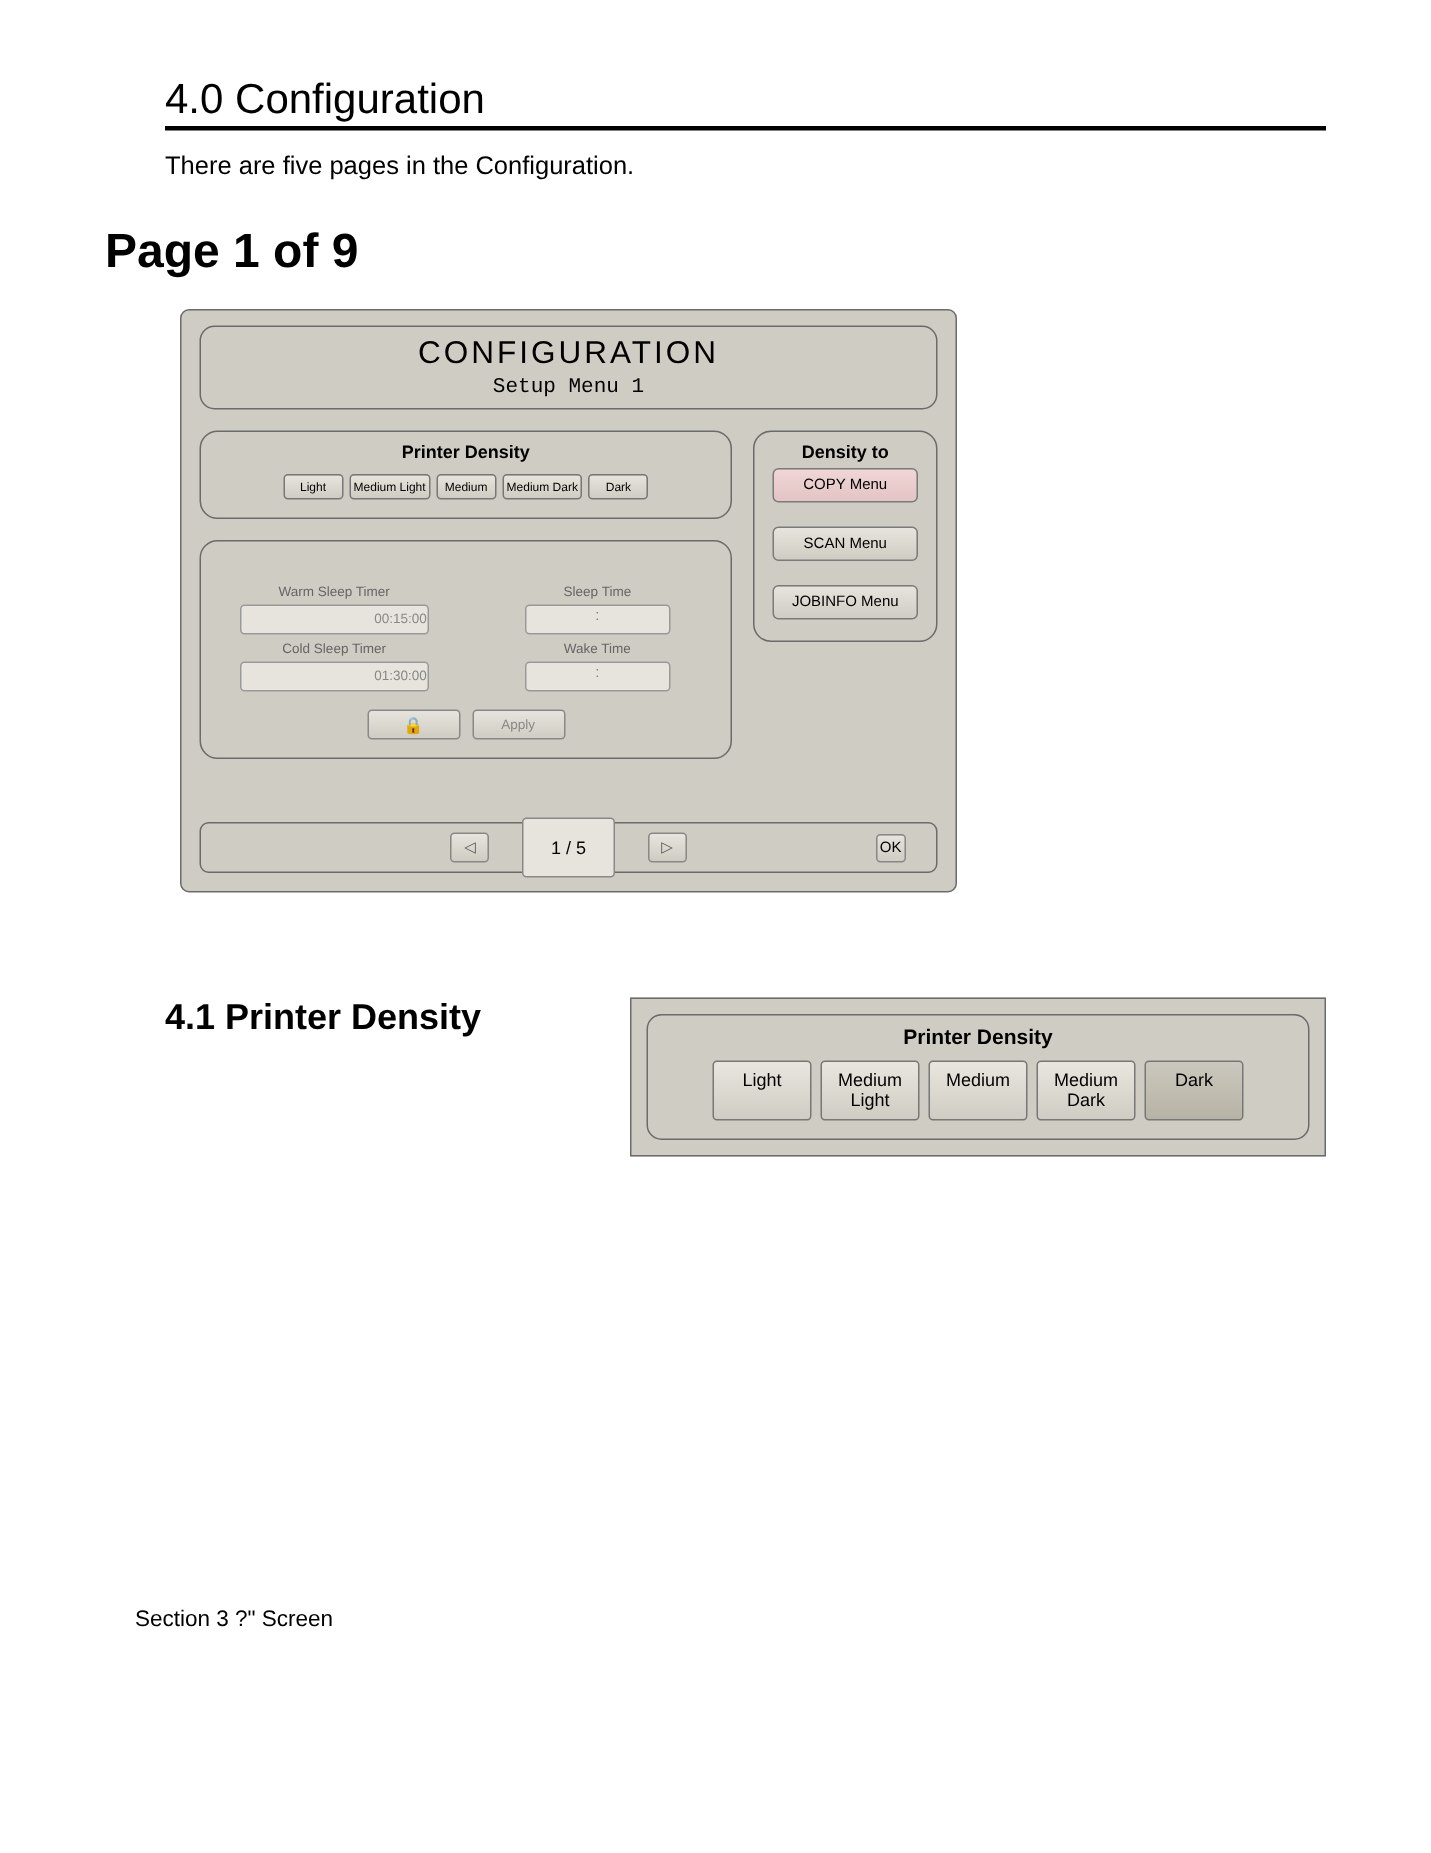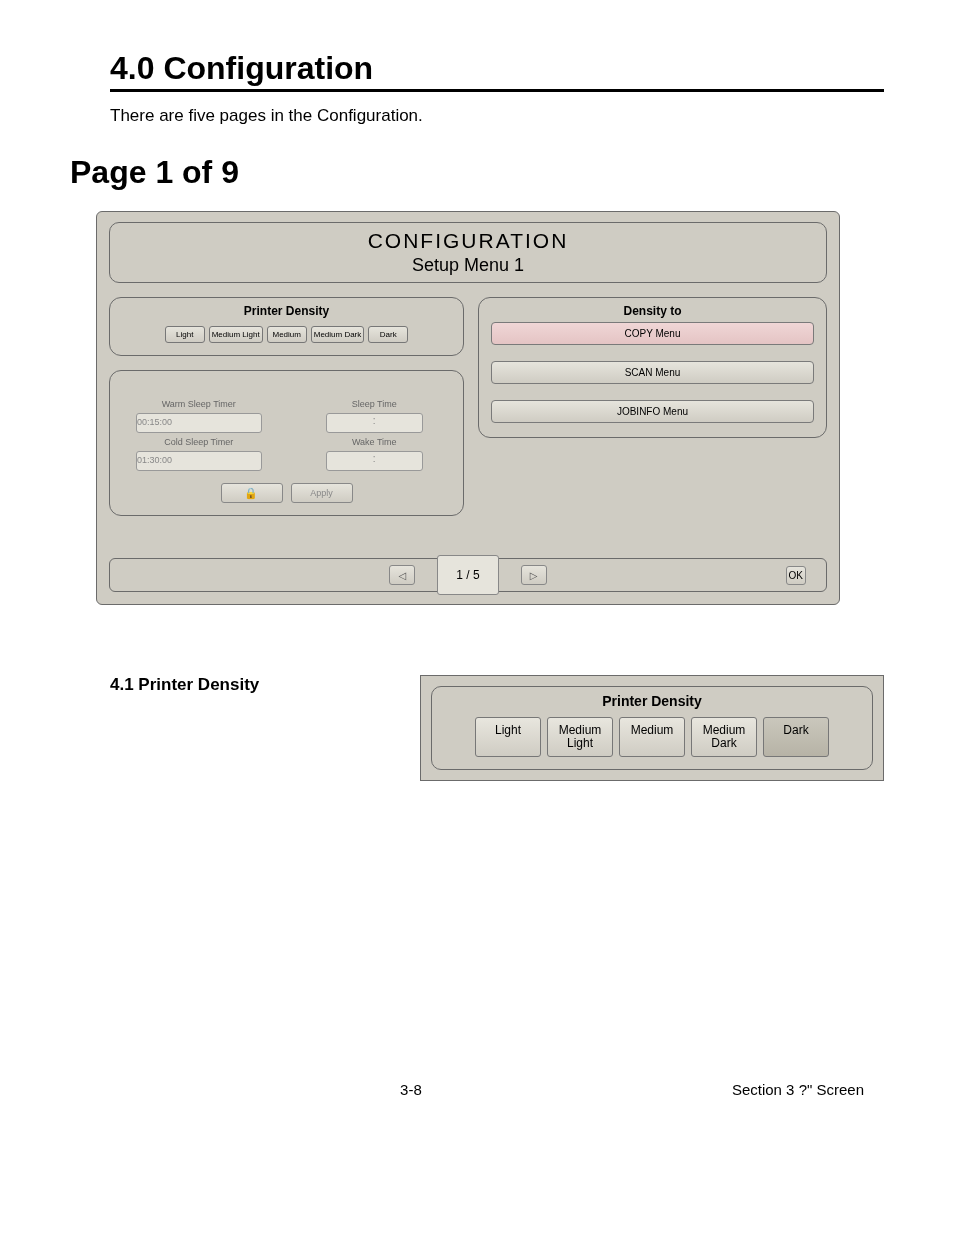--- a/index.html
+++ b/index.html
@@ -6,62 +6,63 @@
   body {
     font-family: Arial, Helvetica, sans-serif;
     background: #fff;
     width: 954px;
     margin: 0 auto;
     padding: 50px 70px 40px 70px;
     font-size: 16px;
     color: #000;
   }
   .section-heading {
-    font-size: 32px;
-    font-weight: bold;
+    font-size: 28px;
+    font-weight: normal;
     border-bottom: 3px solid #000;
     padding-bottom: 2px;
     margin-left: 40px;
     margin-bottom: 14px;
   }
   .intro-text {
     font-size: 17px;
     margin-left: 40px;
     margin-bottom: 28px;
   }
   .page-heading {
     font-size: 32px;
     font-weight: bold;
     margin-bottom: 20px;
   }
 
   
   .config-panel {
-    margin-left: 26px;
-    width: 744px;
+    margin-left: 50px;
+    width: 518px;
     background: #cfccc3;
     border: 1px solid #6b6b6b;
     border-radius: 6px;
     padding: 10px 12px 12px 12px;
   }
   .title-block {
     border: 1px solid #6b6b6b;
     border-radius: 10px;
     background: #cfccc3;
     padding: 6px 0 6px 0;
     text-align: center;
     margin-bottom: 14px;
   }
   .title-main {
     font-size: 21px;
     letter-spacing: 2px;
   }
   .title-sub {
-    font-size: 18px;
+    font-size: 14px;
     margin-top: 2px;
+    font-family: Liberation Mono, monospace;
   }
   .config-columns {
     display: flex;
     gap: 14px;
   }
   .left-col { flex: 0 0 355px; }
   .right-col { flex: 1; }
 
   .group {
     border: 1px solid #6b6b6b;
@@ -107,21 +108,21 @@
     font-size: 9px;
     color: #666;
     text-align: center;
   }
   .ps-val {
     border: 1px solid #999;
     background: #e6e4dc;
     border-radius: 3px;
     font-size: 9px;
     color: #888;
-    text-align: left;
+    text-align: right;
     padding: 3px 0;
     margin: 0 10px;
   }
   .ps-time-box {
     border: 1px solid #999;
     background: #e6e4dc;
     border-radius: 3px;
     height: 20px;
     margin: 0 24px;
     position: relative;
@@ -202,21 +203,21 @@
   }
 
   
   .sub-section {
     display:flex;
     margin-top: 70px;
     margin-left: 40px;
     gap: 30px;
   }
   .sub-left { flex: 0 0 280px; }
-  .sub-heading { font-size:17px; font-weight:bold; margin-bottom:4px; }
+  .sub-heading { font-size:24px; font-weight:bold; margin-bottom:4px; }
   .sub-text { font-size:17px; line-height:1.3; }
 
   .density-panel {
     flex:1;
     background:#cfccc3;
     border:1px solid #6b6b6b;
     padding:10px;
   }
   .density-inner {
     border:1px solid #6b6b6b;
@@ -342,15 +343,14 @@
         </div>
         <div class="db-btn dark-sel">
           <span>Dark</span>
         </div>
       </div>
     </div>
   </div>
 </div>
 
 <div class="page-footer">
-  <div class="pf-center">3-8</div>
   <div class="pf-right">Section 3    ?" Screen</div>
 </div>
 
 </body></html>

